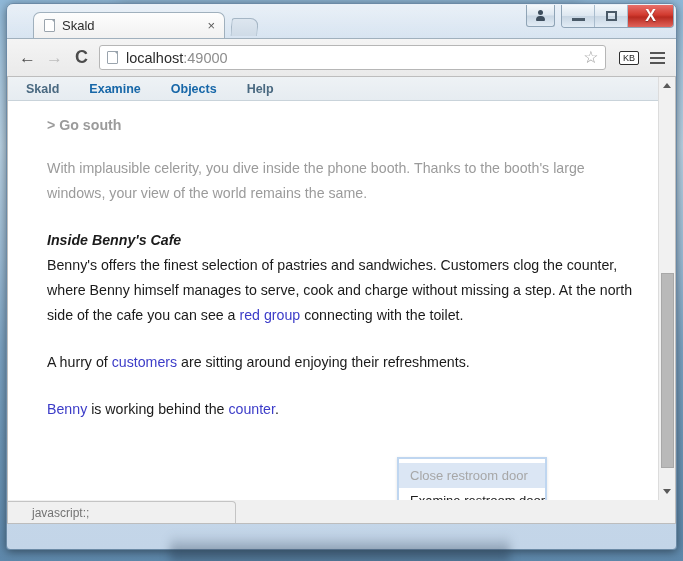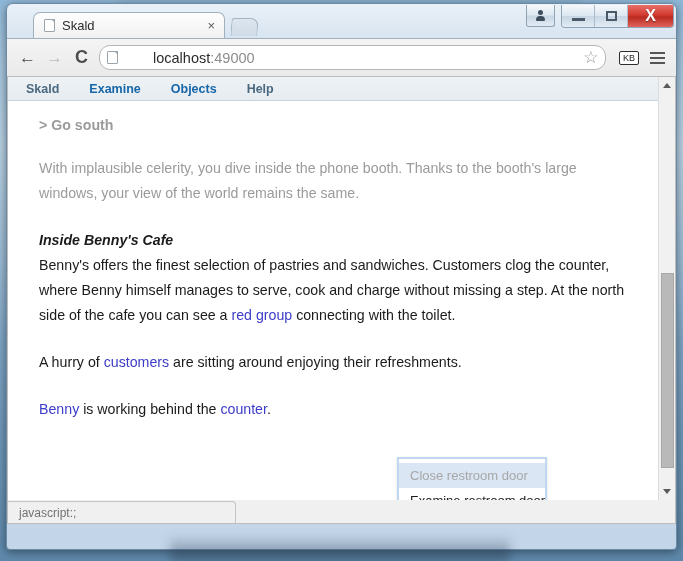--- a/index.html
+++ b/index.html
@@ -178,24 +178,23 @@
     flex: none;
   }
   #forward-btn { color: #bdbdbd; }
   #reload-btn { font-size: 18px; font-weight: bold; }
   #omnibox {
     flex: 1;
     height: 25px;
     margin: 0 6px 0 4px;
     background: #fff;
     border: 1px solid #b6b6b6;
-    border-radius: 11px;
+    border-radius: 3px;
     display: flex; align-items: center;
     padding: 0 5px 0 7px;
-    gap: 27px;
   }
   #omnibox-favicon {
     width: 11px; height: 13px;
     background: #fff;
     border: 1px solid #9aa4ad;
     border-radius: 1px;
     position: relative; flex: none;
   }
   #omnibox-favicon::after {
     content: ""; position: absolute; right: -1px; top: -1px;
@@ -268,20 +267,21 @@
     white-space: nowrap;
   }
   .navlink.muted { color: #4a6980; }
 
   
   #transcript {
     padding: 12px 22px 10px 31px;
     font-size: 14.2px;
     line-height: 25px;
     color: #1b1b1b;
+    margin-left: 8px;
   }
   .turn-head {
     font-weight: bold;
     font-size: 14.2px;
     margin: 0 0 18px 0;
   }
   .para { margin: 0 0 22px 0; }
   .faded { color: #9b9b9b; }
   .roomname { font-weight: bold; display: block; font-style: italic; }
   a.gamelink {
@@ -359,21 +359,21 @@
   }
   #status-bubble {
     position: absolute;
     left: 0; bottom: 0;
     width: 228px; height: 22px;
     background: #f0f0f0;
     border: 1px solid #c4c4c4;
     border-left: none; border-bottom: none;
     border-radius: 0 4px 0 0;
     display: flex; align-items: center;
-    padding-left: 11px;
+    padding-left: 24px;
     font-size: 12px;
     color: #737373;
   }
 </style>
 </head>
 <body>
 
 <div id="desktop">
 
   <div id="browser-window">

